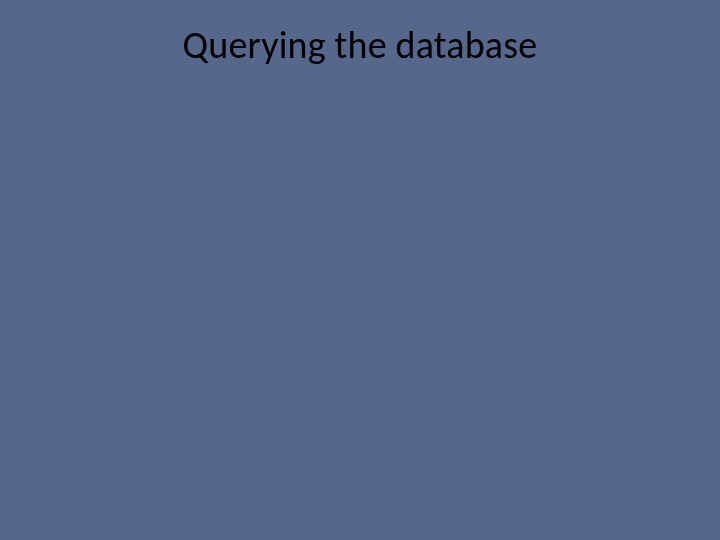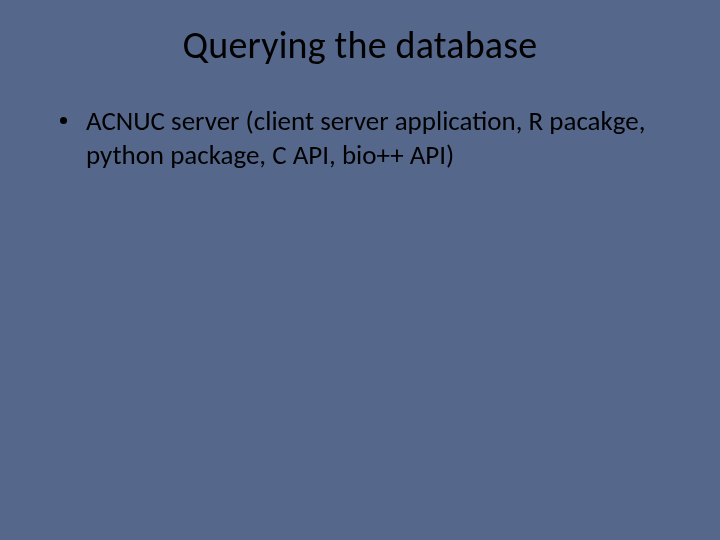--- a/index.html
+++ b/index.html
@@ -52,20 +52,13 @@
     height: 7px;
     background: #000;
     border-radius: 50%;
   }
 </style>
 </head>
 <body>
 
 <div class="slide">
   <div class="title">Querying the database</div>
-  <div class="body">
-    <ul class="bullets">
-      <li>
-        <span>ACNUC server (client server application, R pacakge, python package, C API, bio++ API)</span>
-      </li>
-    </ul>
-  </div>
 </div>
 
 </body></html>

